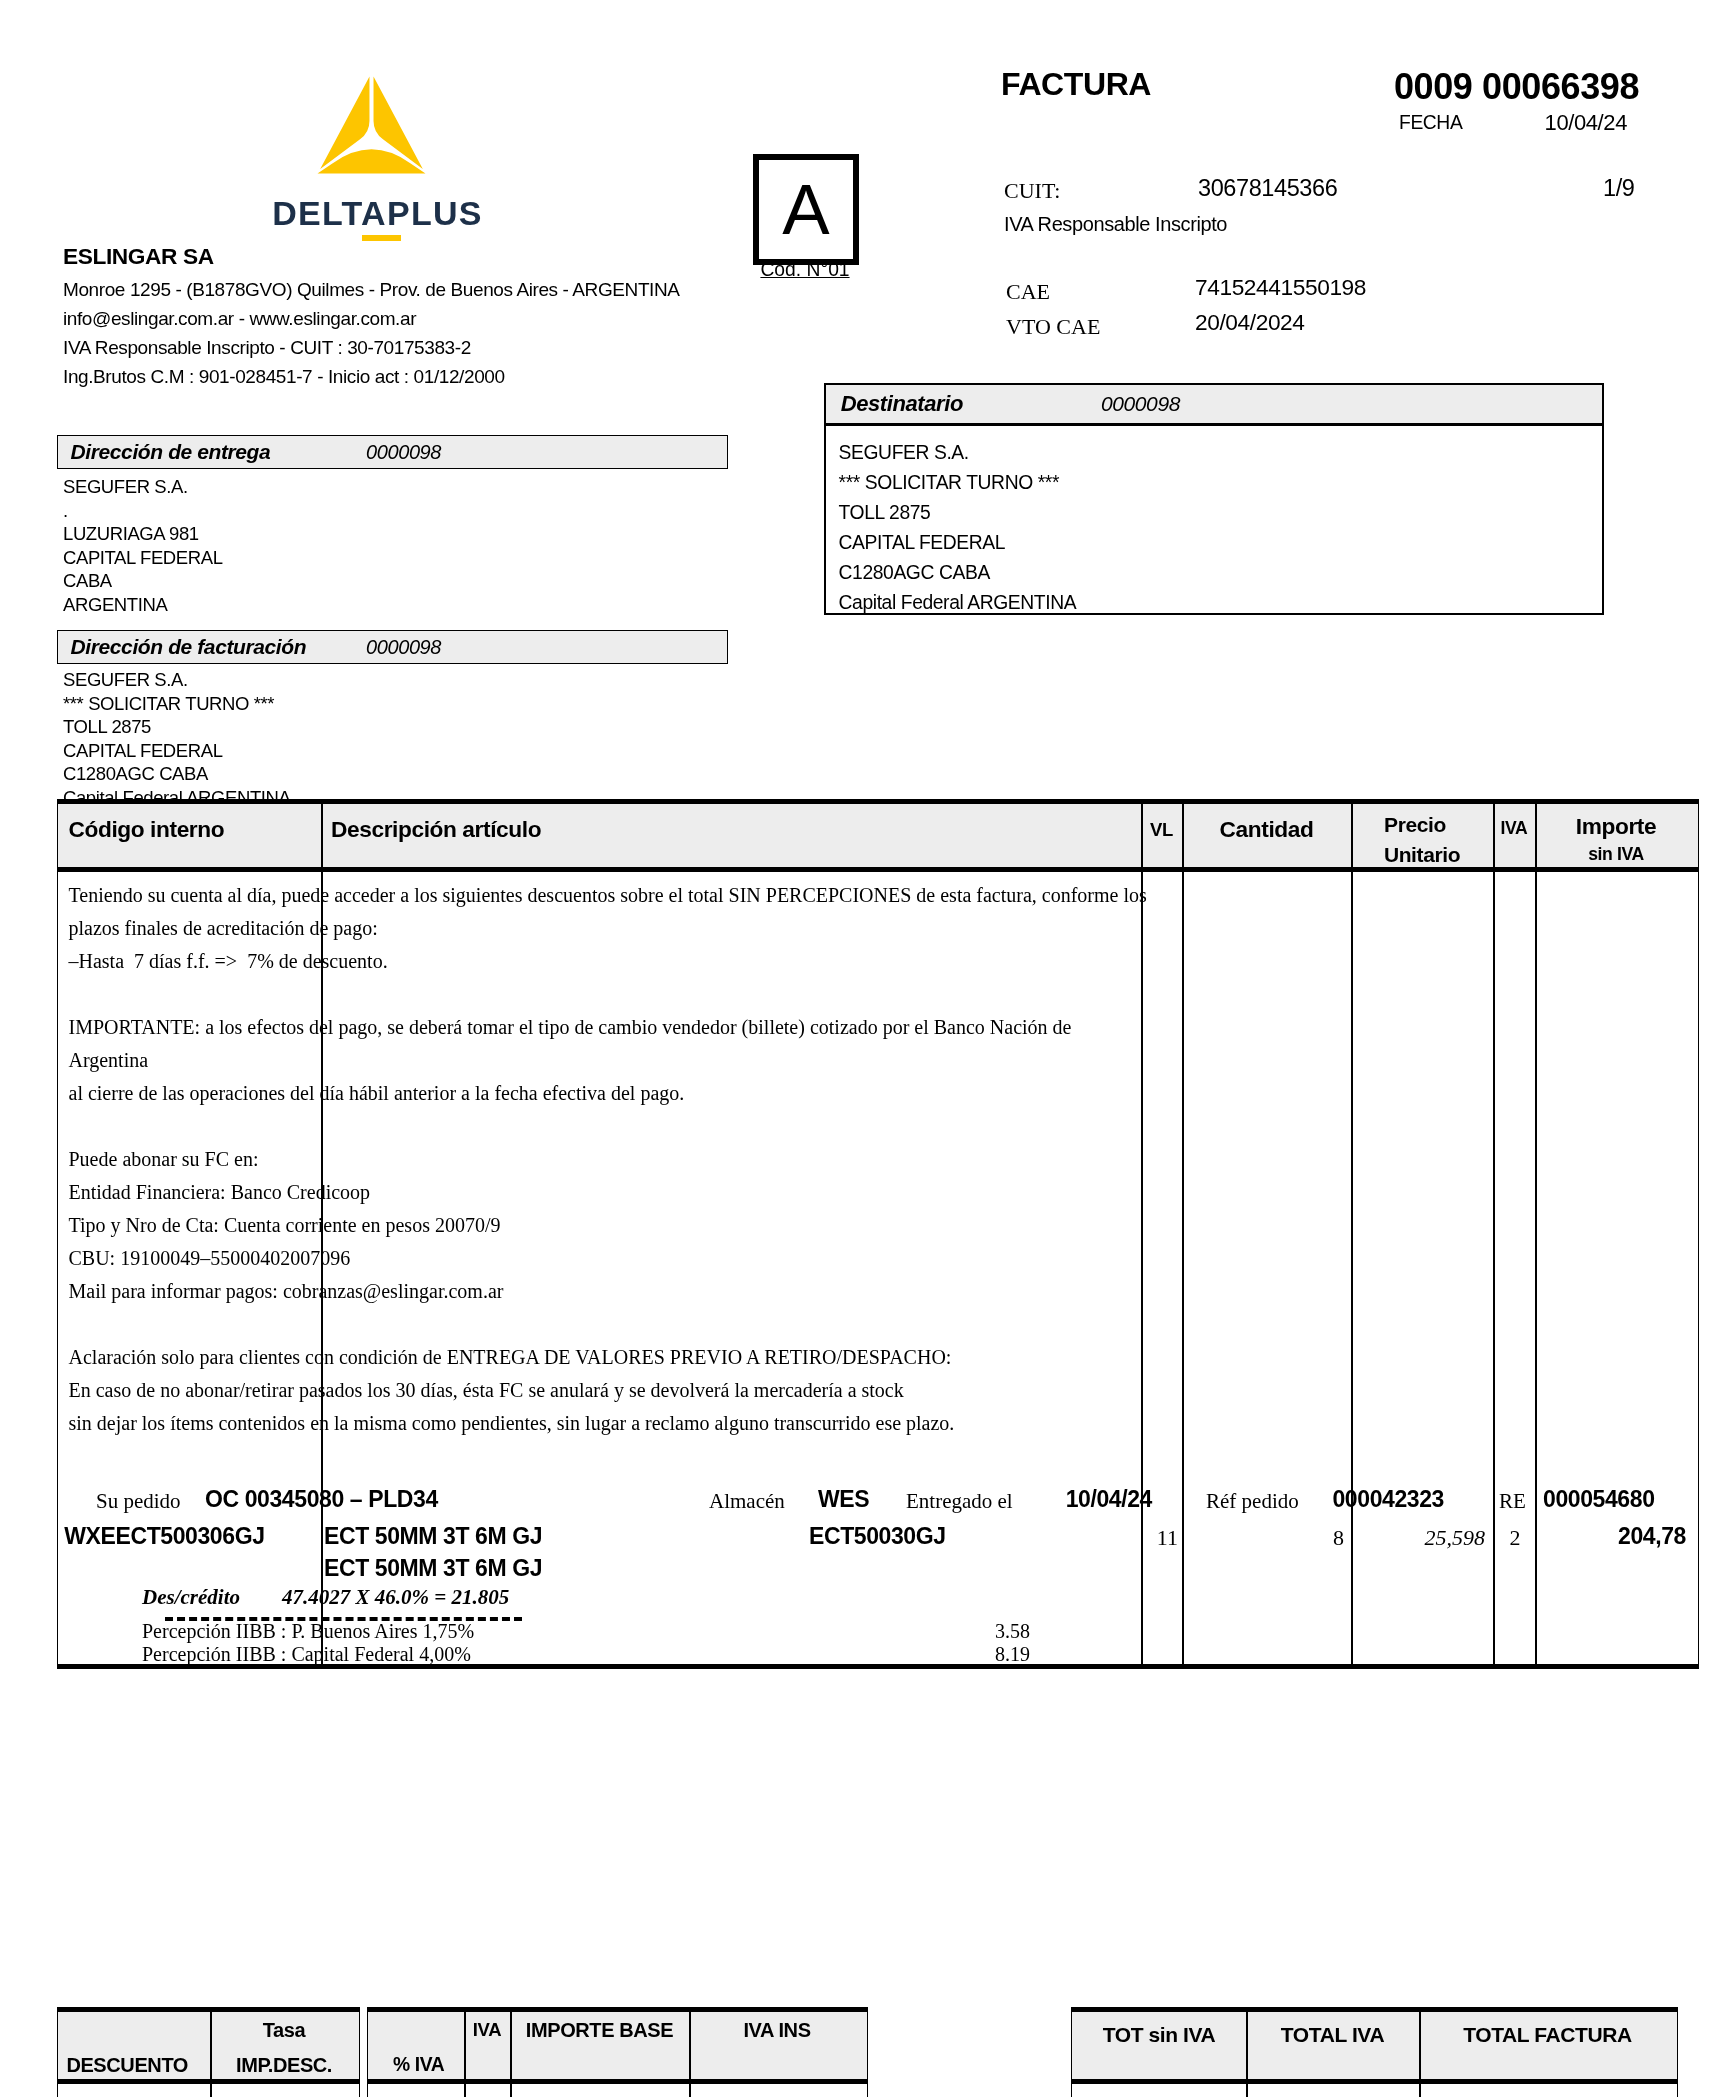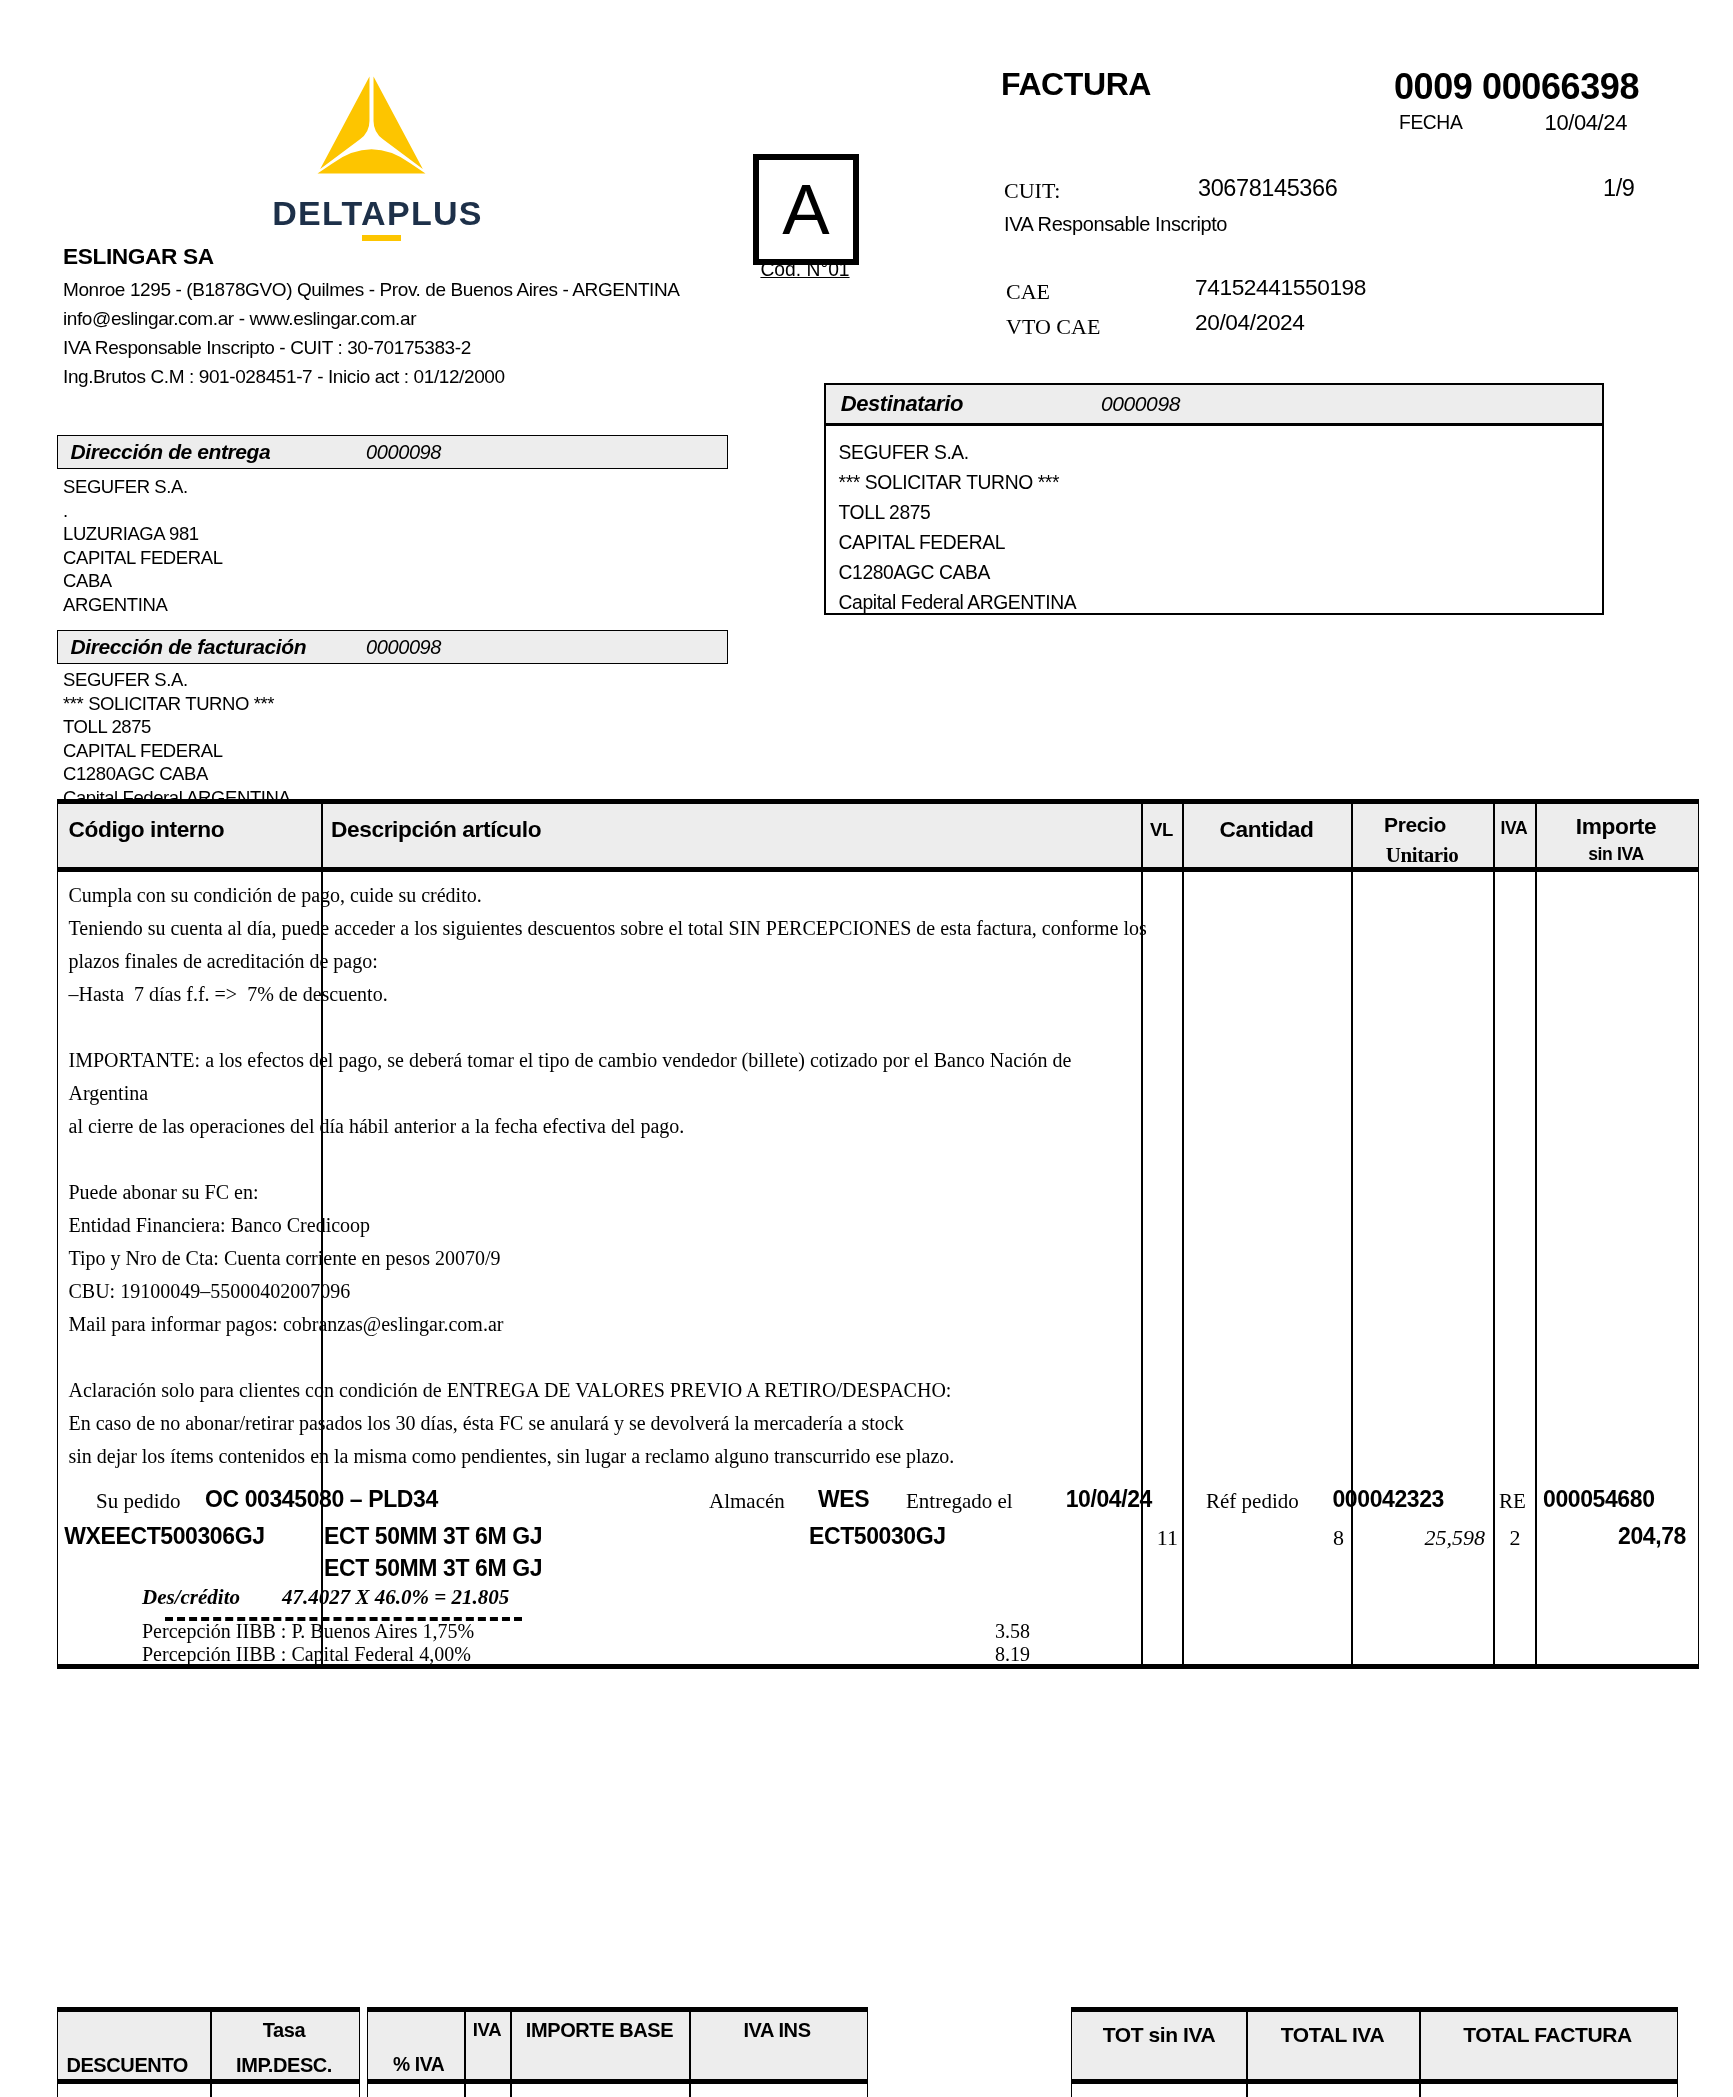--- a/index.html
+++ b/index.html
@@ -108,35 +108,34 @@
 </div>
 
 <div class="abs tbl" style="left:57px;top:799px;width:1642px;height:870px;border-bottom:5.9px solid #000;">
 
   <div class="hdr-strip" style="height:68px;">
     <span class="cell-label sans" style="left:10.5px;top:11.7px;font-size:22.7px;">Código interno</span>
     <span class="cell-label sans" style="left:273px;top:11.7px;font-size:22.7px;">Descripción artículo</span>
     <span class="cell-label sans tc" style="left:1083px;top:15px;width:41px;font-size:18.5px;">VL</span>
     <span class="cell-label sans tc" style="left:1125px;top:11.7px;width:167px;font-size:22.7px;">Cantidad</span>
     <span class="cell-label sans tc" style="left:1293px;top:9.2px;width:128px;font-size:21px;">Precio</span>
-    <span class="cell-label sans tc" style="left:1293px;top:39px;width:142px;font-size:21px;font-family:Liberation Serif, serif;">Unitario</span>
+    <span class="cell-label sans tc" style="left:1293px;top:39px;width:142px;font-size:21px;">Unitario</span>
     <span class="cell-label sans tc" style="left:1435px;top:14.3px;width:42px;font-size:17.6px;">IVA</span>
     <span class="cell-label sans tc" style="left:1477px;top:9.2px;width:162px;font-size:22.7px;">Importe</span>
     <span class="cell-label sans tc" style="left:1477px;top:40px;width:162px;font-size:17.6px;">sin IVA</span>
   </div>
 
   <div class="vline" style="left:263px;"></div>
   <div class="vline" style="left:1083px;"></div>
   <div class="vline" style="left:1124px;"></div>
   <div class="vline" style="left:1293px;"></div>
   <div class="vline" style="left:1435px;"></div>
   <div class="vline" style="left:1477px;"></div>
 
   <div class="abs serif" style="left:10.5px;top:80px;width:1510px;">
-    <div class="note-line">Cumpla con su condición de pago, cuide su crédito.</div>
     <div class="note-line">Teniendo su cuenta al día, puede acceder a los siguientes descuentos sobre el total SIN PERCEPCIONES de esta factura, conforme los</div>
     <div class="note-line">plazos finales de acreditación de pago:</div>
     <div class="note-line">–Hasta  7 días f.f. =&gt;  7% de descuento.</div>
     <div class="note-line"></div>
     <div class="note-line">IMPORTANTE: a los efectos del pago, se deberá tomar el tipo de cambio vendedor (billete) cotizado por el Banco Nación de</div>
     <div class="note-line">Argentina</div>
     <div class="note-line">al cierre de las operaciones del día hábil anterior a la fecha efectiva del pago.</div>
     <div class="note-line"></div>
     <div class="note-line">Puede abonar su FC en:</div>
     <div class="note-line">Entidad Financiera: Banco Credicoop</div>

